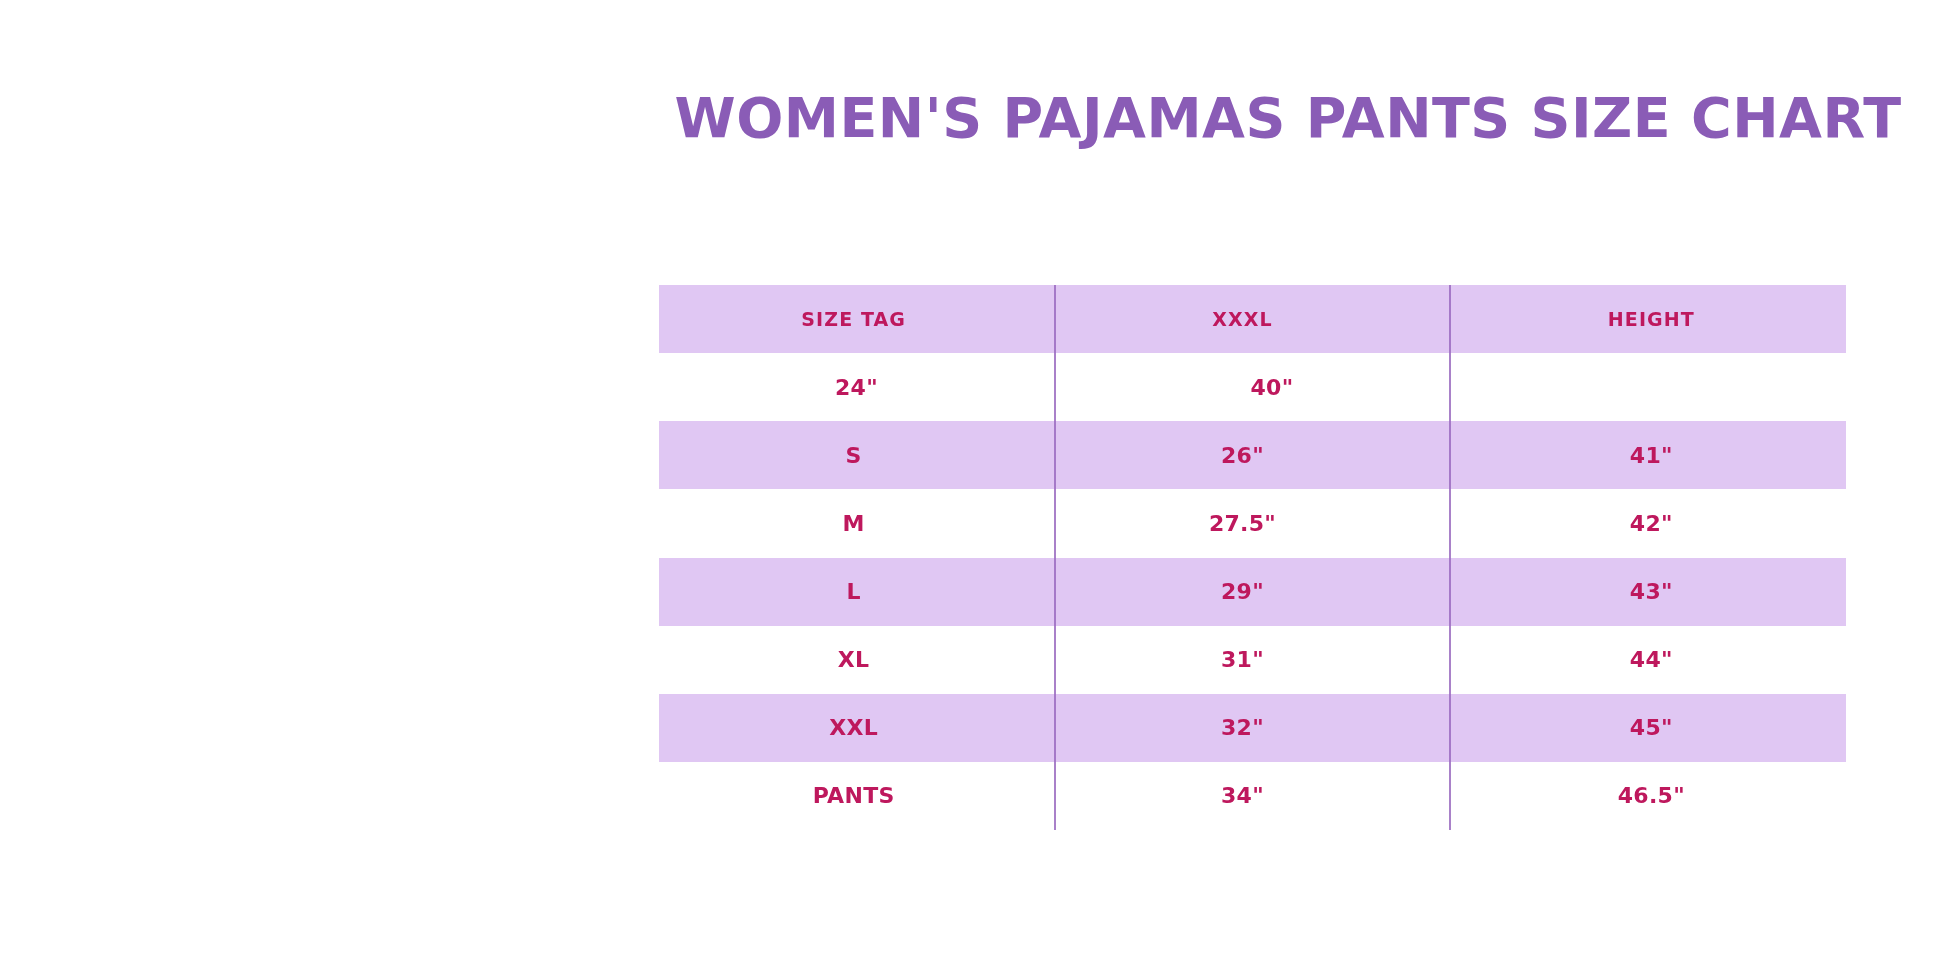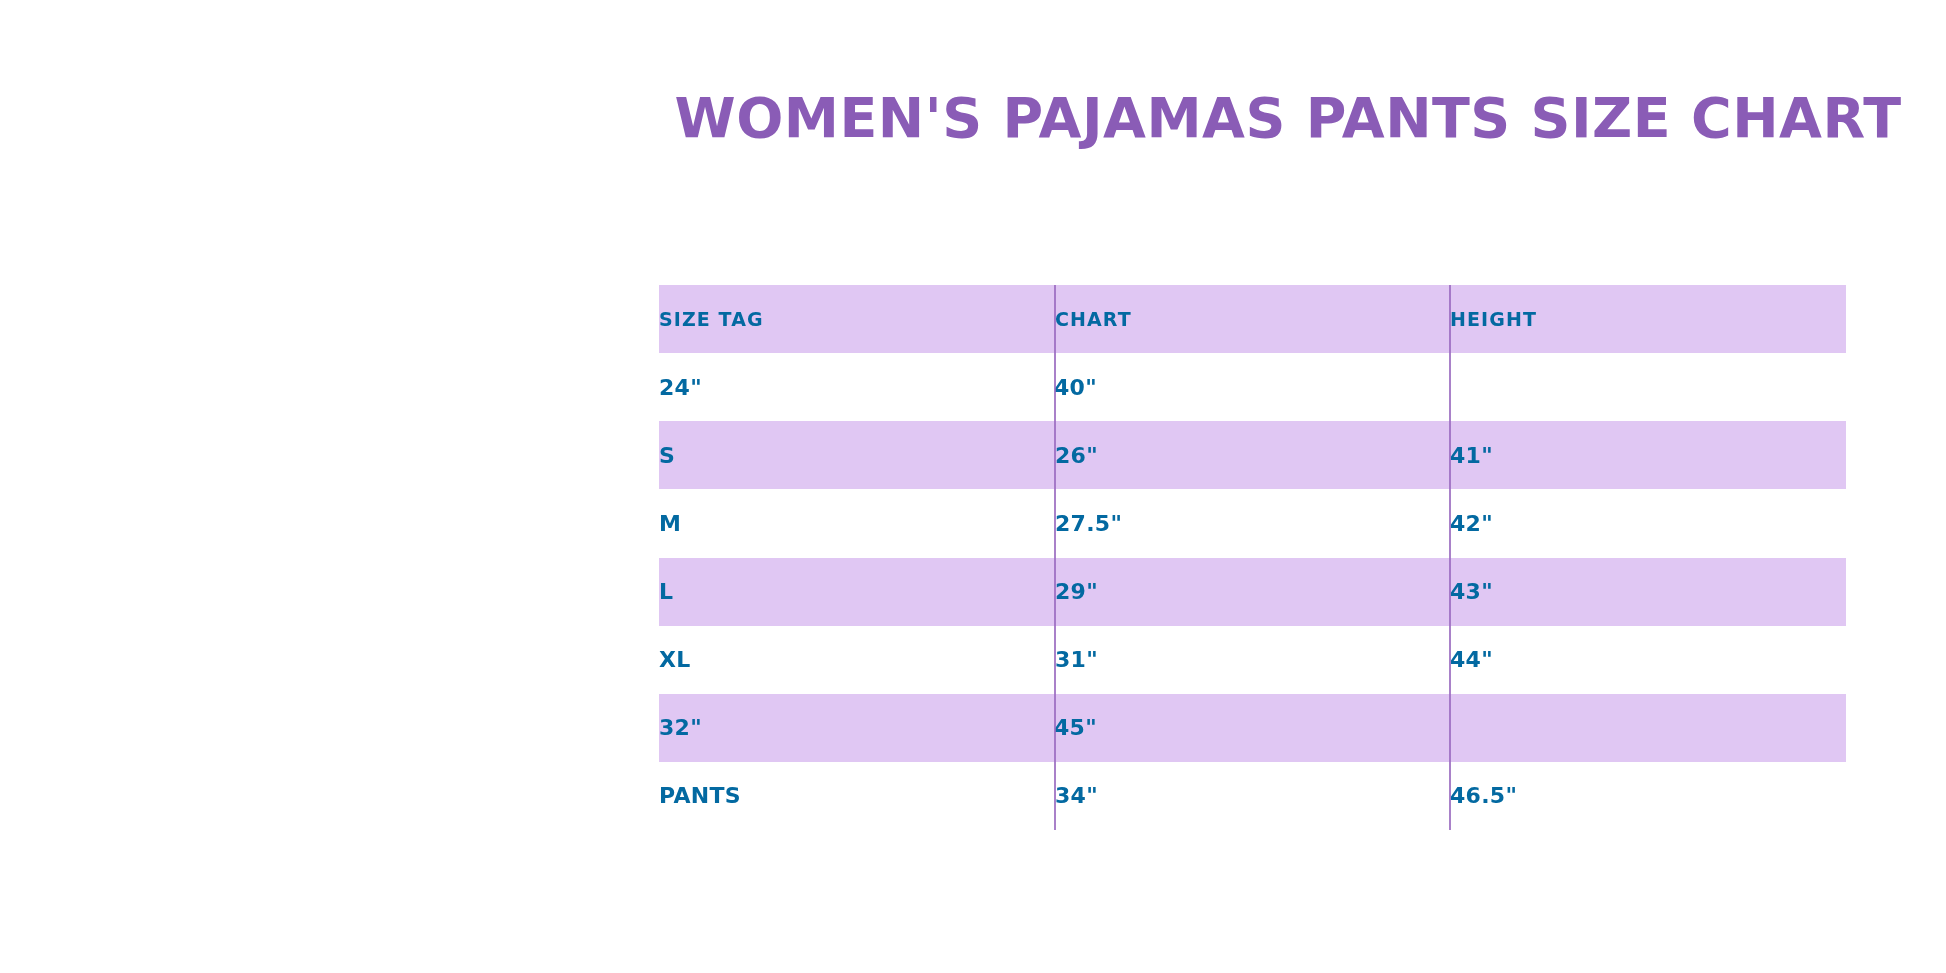--- a/index.html
+++ b/index.html
@@ -58,29 +58,30 @@
     background: #e0c7f3;
   }
   .row.plain {
     background: #ffffff;
   }
   .row.header {
     background: #e0c7f3;
   }
 
   .cell {
-    color: #0369a1;
+    color: #be185d;
+    text-align: center;
     font-family: "DejaVu Sans", sans-serif;
     font-weight: bold;
     box-sizing: border-box;
     white-space: nowrap;
   }
   .col-0 { width: 396px; }
   .col-1 { width: 395px; }
-  .col-2 { width: 396px; }
+  .col-2 { width: 396px; margin-left: 20px; }
 
   .row.header .cell {
     font-size: 19px;
     letter-spacing: 1.1px;
   }
   .row.data .cell {
     font-size: 22px;
     letter-spacing: 0.3px;
   }
 
@@ -100,21 +101,21 @@
 <body>
 
 <div id="chart-root">
 
   <div id="page-title">WOMEN'S PAJAMAS PANTS SIZE CHART</div>
 
   <div id="size-table">
 
     <div class="row header">
       <div class="cell col-0">SIZE TAG</div>
-      <div class="cell col-1">CHART</div>
+      <div class="cell col-1">XXXL</div>
       <div class="cell col-2">HEIGHT</div>
     </div>
 
     <div class="row data plain">
       <div class="cell col-1">24"</div>
       <div class="cell col-2">40"</div>
     </div>
 
     <div class="row data band">
       <div class="cell col-0">S</div>
@@ -134,20 +135,21 @@
       <div class="cell col-2">43"</div>
     </div>
 
     <div class="row data plain">
       <div class="cell col-0">XL</div>
       <div class="cell col-1">31"</div>
       <div class="cell col-2">44"</div>
     </div>
 
     <div class="row data band">
+      <div class="cell col-0">XXL</div>
       <div class="cell col-1">32"</div>
       <div class="cell col-2">45"</div>
     </div>
 
     <div class="row data plain">
       <div class="cell col-0">PANTS</div>
       <div class="cell col-1">34"</div>
       <div class="cell col-2">46.5"</div>
     </div>
 

